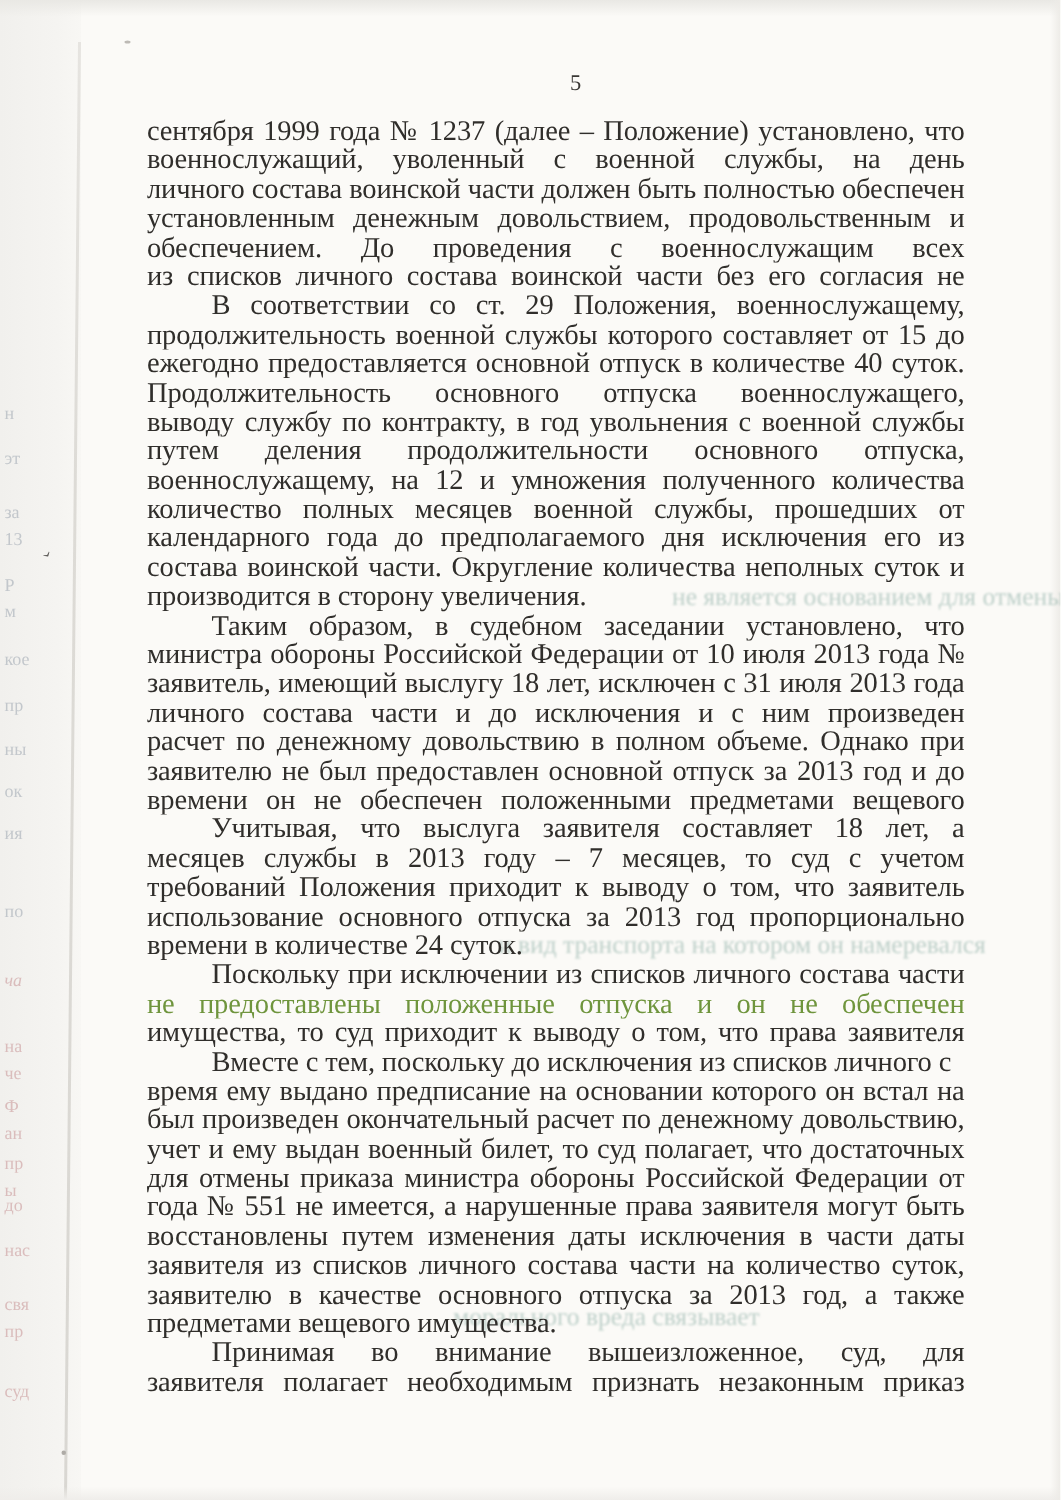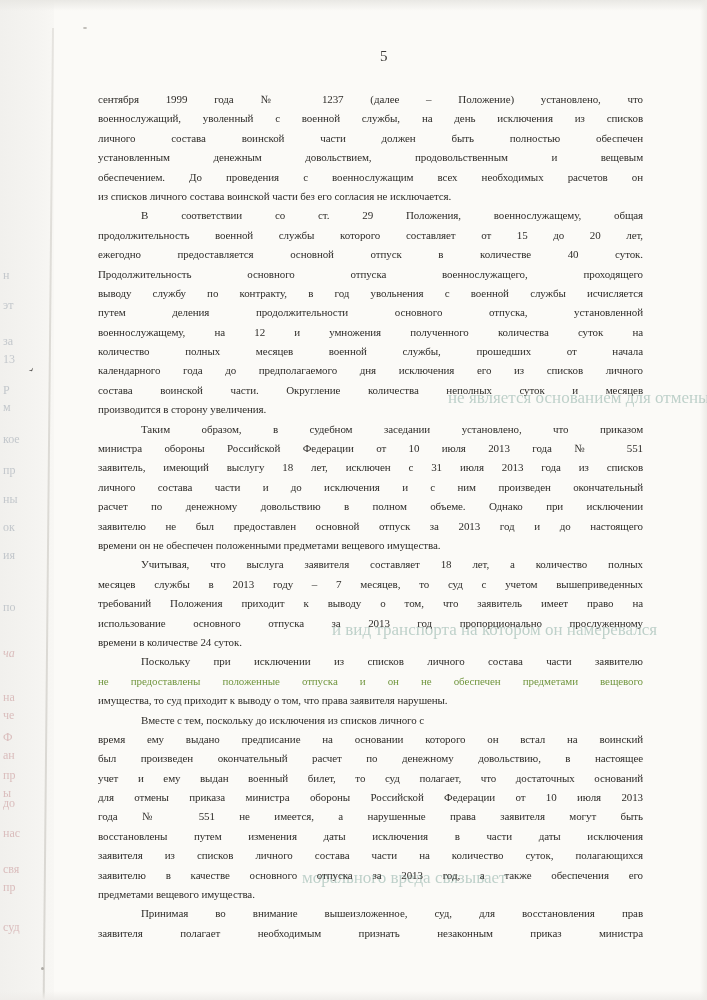--- a/index.html
+++ b/index.html
@@ -17,22 +17,22 @@
   .top-band{position:absolute;left:0;top:0;width:100%;height:11px;
     background:linear-gradient(#e9e8e4,rgba(233,232,228,0));}
   .bottom-band{position:absolute;left:0;bottom:0;width:100%;height:9px;
     background:linear-gradient(rgba(240,238,234,0),#efedea);}
   .right-band{position:absolute;right:0;top:0;width:7px;height:100%;
     background:linear-gradient(90deg,rgba(240,238,234,0),#edebe7);}
   
   .pageno{position:absolute;left:380px;top:48px;font-size:15px;color:#3a3835;}
   
   .text-block{
-    position:absolute;left:98px;top:90px;width:545px;
-    font-size:11px;line-height:19.4px;color:#302e2b;
+    position:absolute;left:98px;top:78px;width:545px;
+    font-size:19px;line-height:19.4px;color:#302e2b;
     letter-spacing:-0.1px;
   }
   .para{margin:0;}
   .line{height:19.4px;overflow:hidden;text-align:justify;text-align-last:justify;}
   .line.end{text-align-last:left;}
   .para.indent .line.first{text-indent:43px;}
   .line.faded{color:#4d7c0f;opacity:.8;filter:blur(0.35px);}
   
   .ghost-line{position:absolute;font-size:17px;color:rgba(116,158,147,0.45);
     filter:blur(0.55px);white-space:nowrap;}

